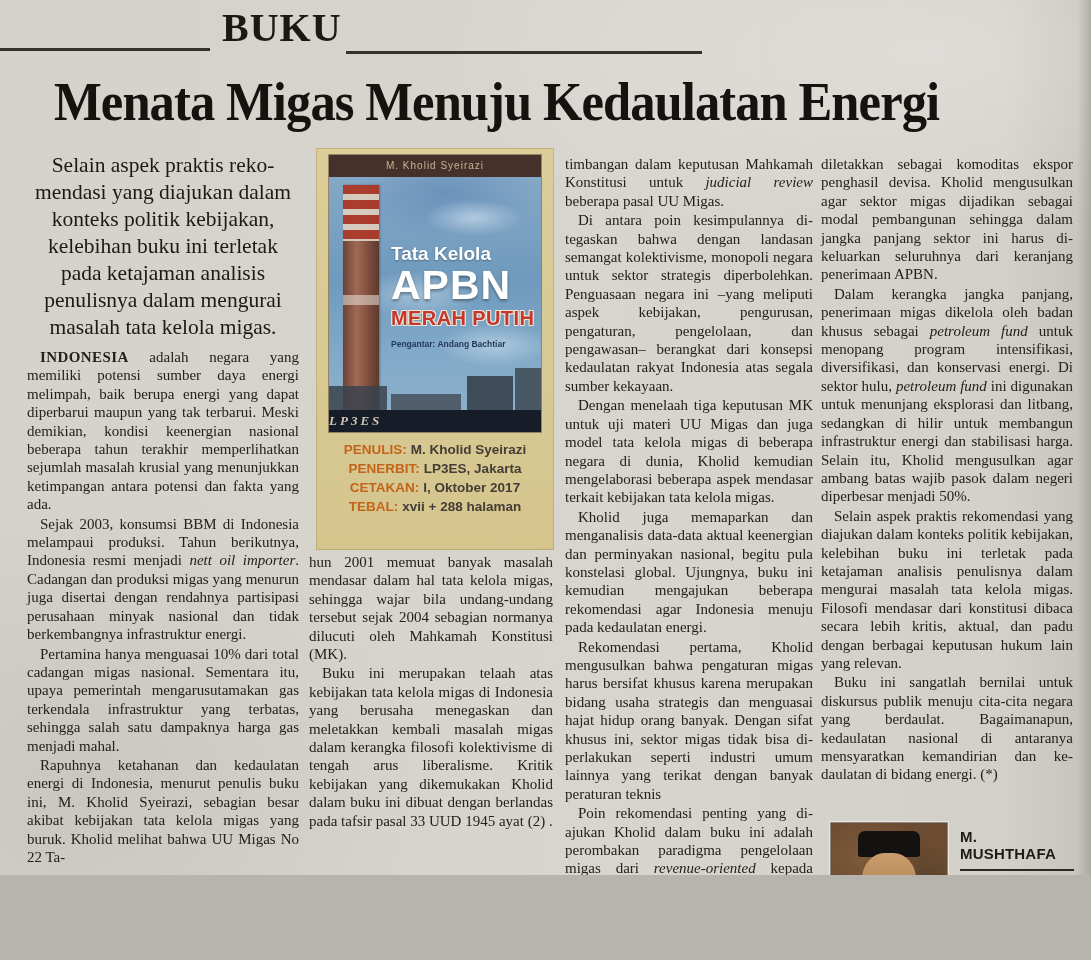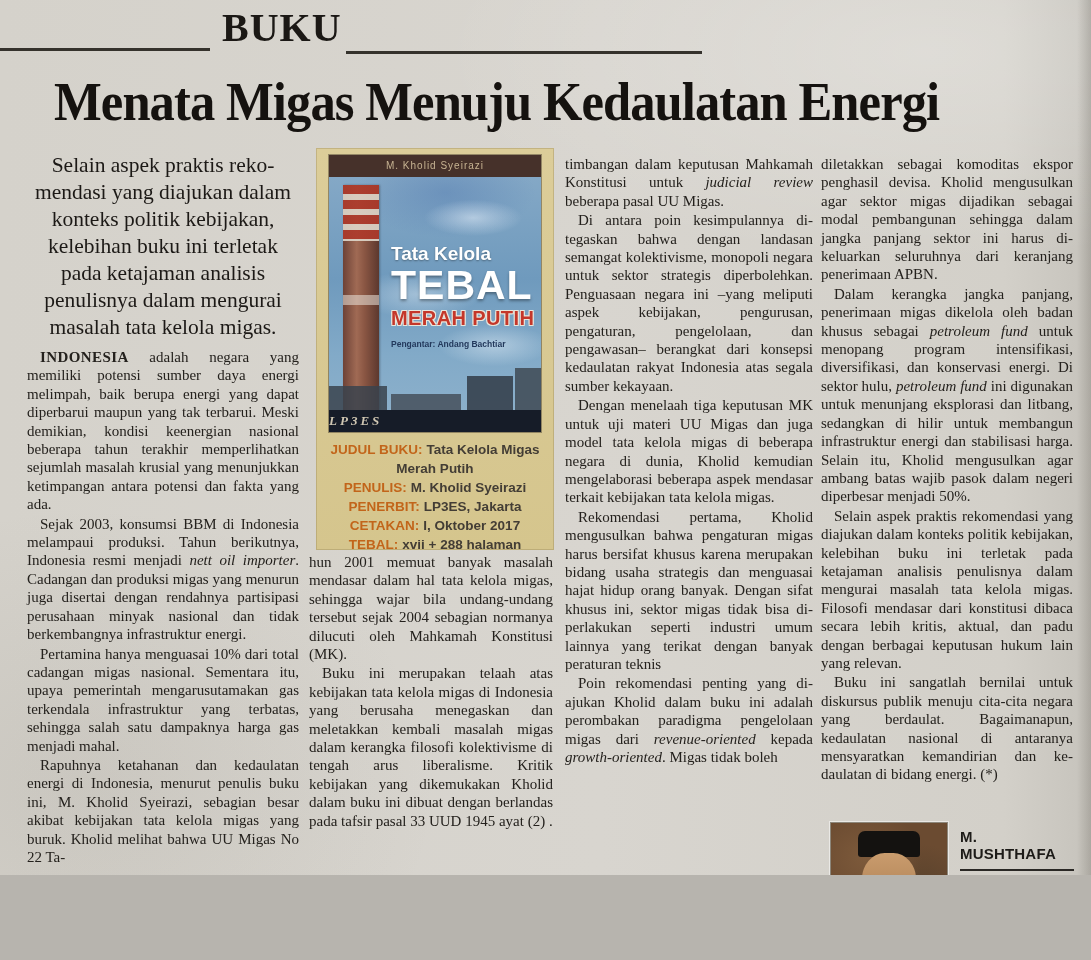--- a/index.html
+++ b/index.html
@@ -160,51 +160,51 @@
     <p class="para">Rapuhnya ketahanan dan kedau­latan energi di Indonesia, menurut penulis buku ini, M. Kholid Syeirazi, sebagian besar akibat kebijakan tata kelola migas yang buruk. Kholid melihat bahwa UU Migas No 22 Ta-</p>
   </div>
 
   <div class="book-panel">
     <div class="book-cover">
       <div class="cover-band">M. Kholid Syeirazi</div>
       <div class="cover-sky">
         <div class="chimney"></div>
         <div class="cover-title">
           <div class="cover-t1">Tata Kelola</div>
-          <div class="cover-t2">TEBAL</div>
+          <div class="cover-t2">APBN</div>
           <div class="cover-t3">MERAH PUTIH</div>
           <div class="cover-t4">Pengantar: Andang Bachtiar</div>
         </div>
         <div class="buildings">
             <i></i>
             <i></i>
             <i></i>
             <i></i>
           </div>
         <div class="cover-foot">LP3ES</div>
       </div>
     </div>
     <div class="book-caption">
-      <div class="cap-row"><span class="cap-label">JUDUL BUKU:</span><span class="cap-value">Tata Kelola Migas Merah Putih</span></div>
       <div class="cap-row"><span class="cap-label">PENULIS:</span><span class="cap-value">M. Kholid Syeirazi</span></div>
       <div class="cap-row"><span class="cap-label">PENERBIT:</span><span class="cap-value">LP3ES, Jakarta</span></div>
       <div class="cap-row"><span class="cap-label">CETAKAN:</span><span class="cap-value">I, Oktober 2017</span></div>
       <div class="cap-row"><span class="cap-label">TEBAL:</span><span class="cap-value">xvii + 288 halaman</span></div>
     </div>
   </div>
 
   <div class="col col-2">
     <p class="para noindent">hun 2001 memuat banyak masalah mendasar dalam hal tata kelola mi­gas, sehingga wajar bila undang-undang tersebut sejak 2004 sebagi­an normanya dilucuti oleh Mahkamah Konstitusi (MK).</p>
     <p class="para">Buku ini merupakan telaah atas kebijakan tata kelola migas di Indo­nesia yang berusaha menegaskan dan meletakkan kembali masalah migas dalam kerangka filosofi ko­lektivisme di tengah arus liberalisme. Kritik kebijakan yang dikemukakan Kholid dalam buku ini dibuat de­ngan berlandas pada tafsir pasal 33 UUD 1945 ayat (2) .</p>
   </div>
 
   <div class="col col-3">
     <p class="para noindent"><span>timbangan dalam keputusan Mah­kamah Konstitusi untuk </span><i>judicial review</i><span> beberapa pasal UU Migas.</span></p>
     <p class="para">Di antara poin kesimpulannya di­tegaskan bahwa dengan landasan semangat kolektivisme, monopoli negara untuk sektor strategis diper­bolehkan. Penguasaan negara ini –yang meliputi aspek kebijakan, peng­urusan, pengaturan, pengelolaan, dan pengawasan– berangkat dari konsepsi kedaulatan rakyat Indone­sia atas segala sumber kekayaan.</p>
     <p class="para">Dengan menelaah tiga keputusan MK untuk uji materi UU Migas dan juga model tata kelola migas di be­berapa negara di dunia, Kholid kemudian mengelaborasi beberapa aspek mendasar terkait kebijakan tata kelola migas.</p>
+    <p class="para">Kholid juga memaparkan dan menganalisis data-data aktual ke­energian dan perminyakan nasional, begitu pula konstelasi global. Ujung­nya, buku ini kemudian mengajukan beberapa rekomendasi agar Indone­sia menuju pada kedaulatan energi.</p>
     <p class="para">Rekomendasi pertama, Kholid mengusulkan bahwa pengaturan migas harus bersifat khusus ka­rena merupakan bidang usaha strategis dan menguasai hajat hidup orang banyak. Dengan sifat khu­sus ini, sektor migas tidak bisa di­perlakukan seperti industri umum lainnya yang terikat dengan banyak peraturan teknis</p>
     <p class="para"><span>Poin rekomendasi penting yang di­ajukan Kholid dalam buku ini adalah perombakan paradigma pengelolaan migas dari </span><i>revenue-oriented</i><span> kepada </span><i>growth-oriented</i><span>. Migas tidak boleh</span></p>
   </div>
 
   <div class="col col-4">
     <p class="para noindent">diletakkan sebagai komoditas ekspor penghasil devisa. Kholid mengusulkan agar sektor migas dijadikan sebagai modal pembangunan sehingga dalam jangka panjang sektor ini harus di­keluarkan seluruhnya dari keranjang penerimaan APBN.</p>
     <p class="para"><span>Dalam kerangka jangka panjang, penerimaan migas dikelola oleh ba­dan khusus sebagai </span><i>petroleum fund</i><span> untuk menopang program intensifi­kasi, diversifikasi, dan konservasi energi. Di sektor hulu, </span><i>petroleum fund</i><span> ini digunakan untuk menunjang eks­plorasi dan litbang, sedangkan di hilir untuk membangun infrastruktur energi dan stabilisasi harga. Selain itu, Kholid mengusulkan agar ambang batas wajib pasok dalam negeri di­perbesar menjadi 50%.</span></p>
     <p class="para">Selain aspek praktis rekomendasi yang diajukan dalam konteks politik kebijakan, kelebihan buku ini terletak pada ketajaman analisis penulisnya dalam mengurai masalah tata kelola migas. Filosofi mendasar dari kon­stitusi dibaca secara lebih kritis, ak­tual, dan padu dengan berbagai ke­putusan hukum lain yang relevan.</p>
     <p class="para">Buku ini sangatlah bernilai untuk diskursus publik menuju cita-cita negara yang berdaulat. Bagaimana­pun, kedaulatan nasional di antaranya mensyaratkan kemandirian dan ke­daulatan di bidang energi. (*)</p>
   </div>

